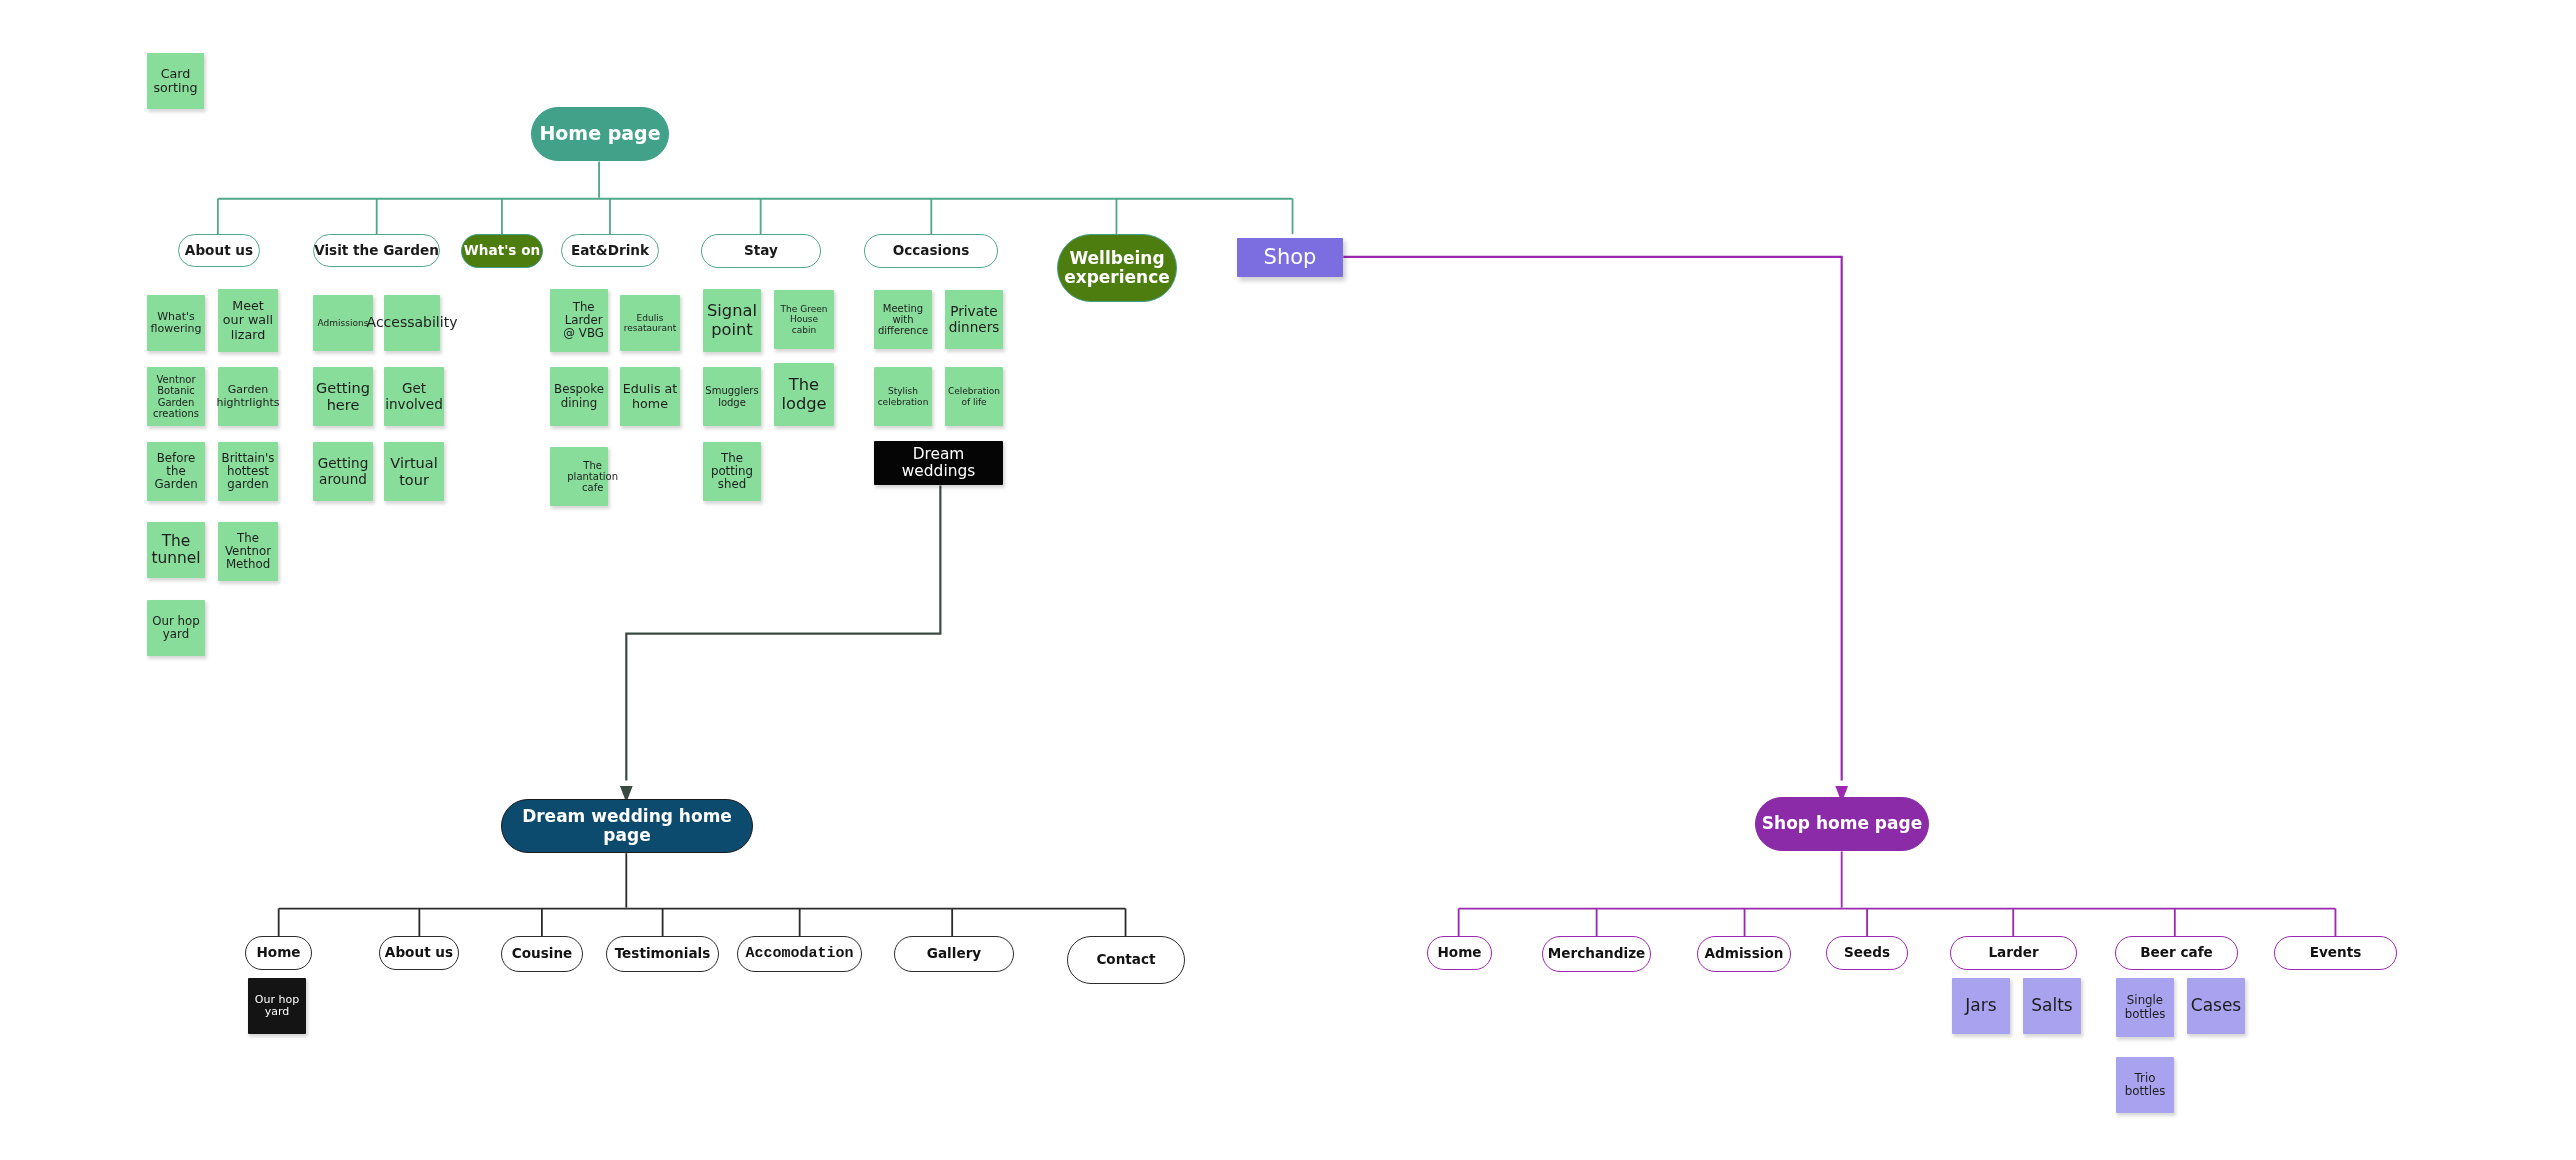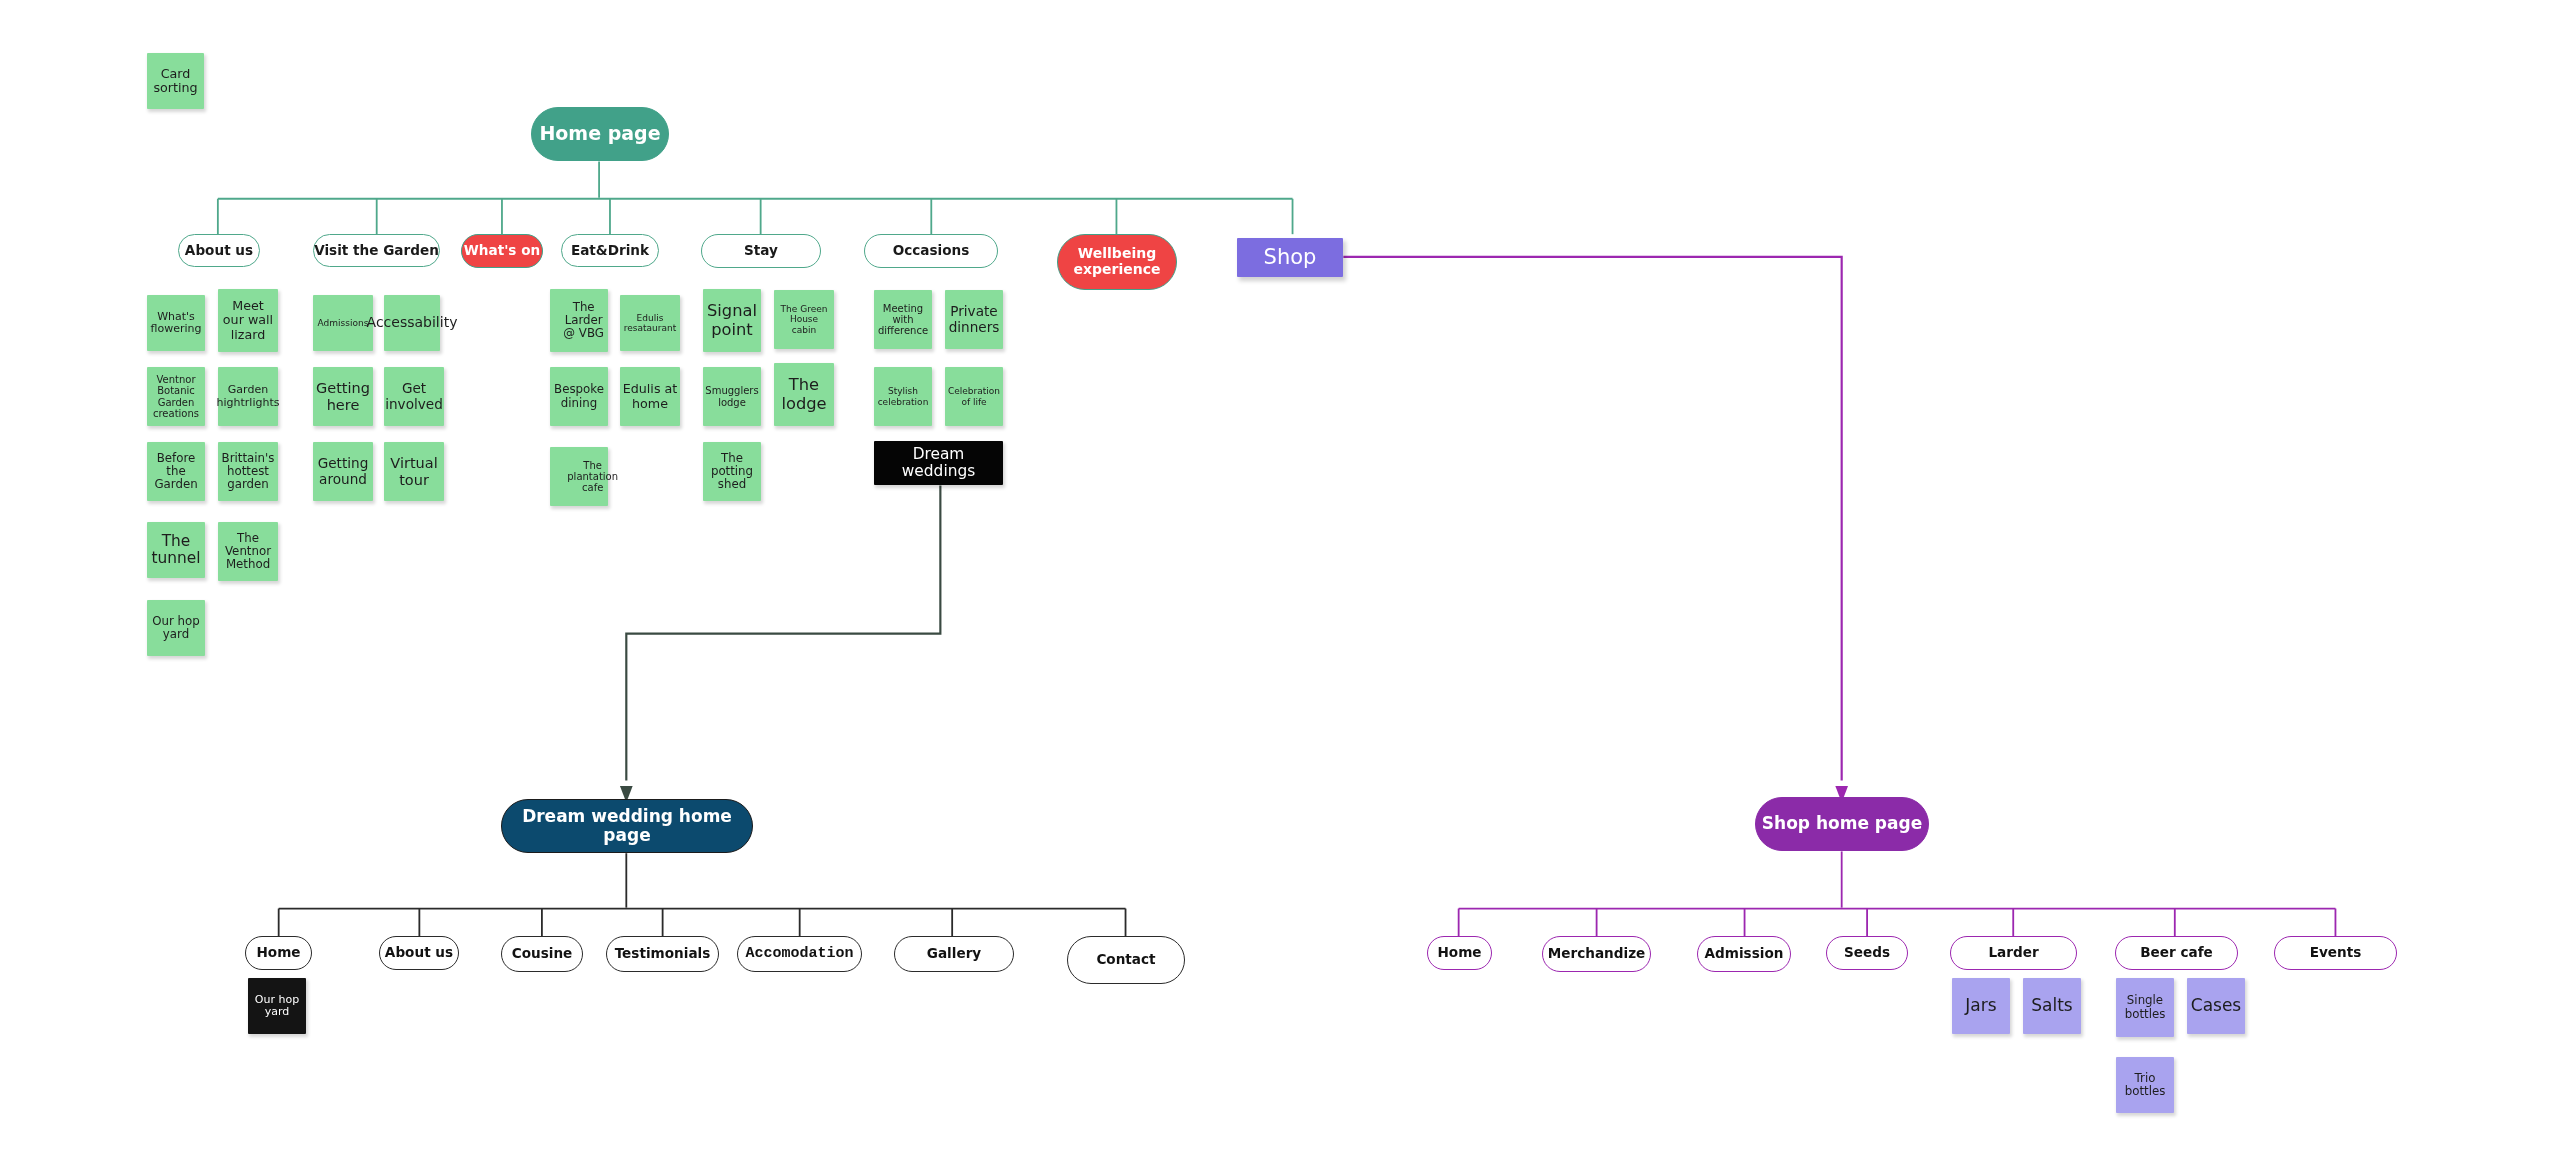--- a/index.html
+++ b/index.html
@@ -7,21 +7,21 @@
        font-family:"DejaVu Sans","Liberation Sans",sans-serif;}
   #canvas{position:absolute;left:0;top:0;width:2576px;height:1160px;}
   svg.links{position:absolute;left:0;top:0;width:2576px;height:1160px;pointer-events:none;}
 
   .node{position:absolute;box-sizing:border-box;display:flex;align-items:center;
         justify-content:center;text-align:center;line-height:1.12;}
 
   
   .pill{border-radius:907px;border:1.8px solid #4FA88B;background:#ffffff;color:#1a1a1a;
         font-weight:bold;}
-  .pill.filled{background:#ef4444;border-color:#41A189;color:#ffffff;}
+  .pill.filled{background:#4d7c0f;border-color:#41A189;color:#ffffff;}
   .pill.root{background:#41A189;border-color:#41A189;color:#ffffff;font-size:19px;}
   .pill.dark{background:#0c4a6e;border-color:#1b1b1b;color:#ffffff;}
   .pill.purple{background:#8B2BA8;border-color:#8B2BA8;color:#ffffff;}
   .pill.outline-dark{border:1.8px solid #2b2b2b;background:#ffffff;color:#121212;}
   .pill.outline-purple{border:1.8px solid #9C27B0;background:#ffffff;color:#121212;}
 
   
   .card{background:#88DD9B;color:#1d1d1d;border-radius:0.9px;
         box-shadow:1.8px 2.7px 3.6px rgba(0,0,0,.16);padding:1.8px 2.7px;}
   .card.violet{background:#A9A3EF;}
@@ -98,21 +98,21 @@
   <div class="node pill" style="left:313px;top:234px;width:127px;height:33px;font-size:13.6px;">Visit the Garden</div>
 
   <div class="node pill filled" style="left:461px;top:234px;width:82px;height:34px;font-size:13.6px;">What's on</div>
 
   <div class="node pill" style="left:561px;top:234px;width:98px;height:33px;font-size:13.6px;">Eat&amp;Drink</div>
 
   <div class="node pill" style="left:701px;top:234px;width:120px;height:34px;font-size:13.6px;">Stay</div>
 
   <div class="node pill" style="left:864px;top:234px;width:134px;height:34px;font-size:13.6px;">Occasions</div>
 
-  <div class="node pill filled" style="left:1057px;top:234px;width:120px;height:56px;font-size:14px;flex-direction:column;">
+  <div class="node pill filled" style="left:1057px;top:234px;width:120px;height:68px;font-size:17px;flex-direction:column;">
     <span>Wellbeing</span>
     <span>experience</span>
   </div>
 
   <div class="node card shop" style="left:1237px;top:238px;width:106px;height:39px;font-size:21px;">Shop</div>
 
   <div class="node card" style="left:147px;top:295px;width:58px;height:56px;font-size:11px;">What's flowering</div>
   <div class="node card" style="left:218px;top:289px;width:60px;height:63px;font-size:12.7px;">Meet our wall lizard</div>
 
   <div class="node card" style="left:147px;top:367px;width:58px;height:59px;font-size:10px;">Ventnor Botanic Garden creations</div>

